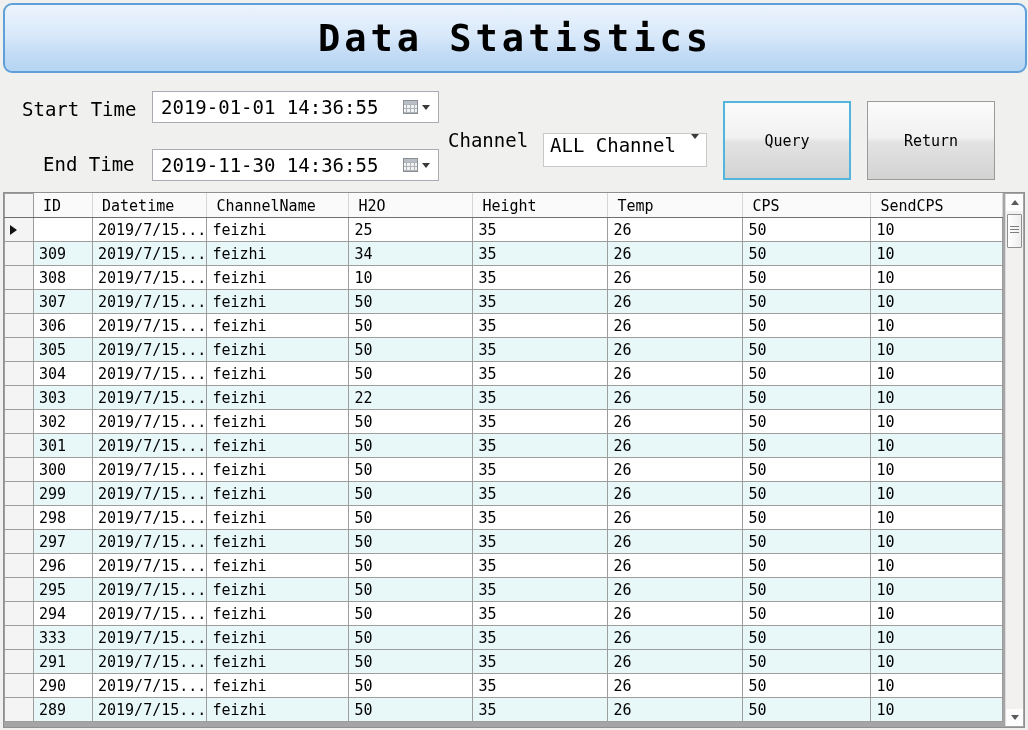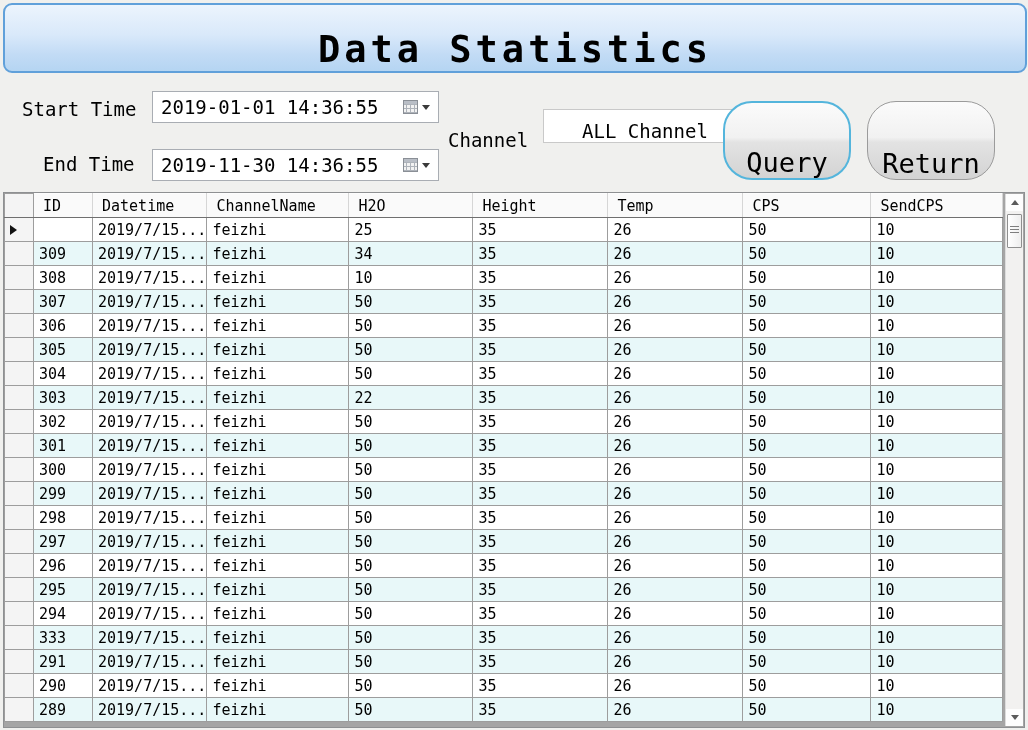--- a/index.html
+++ b/index.html
@@ -8,21 +8,21 @@
     font-family:"DejaVu Sans Mono","Liberation Mono",monospace;
     color:#000;overflow:hidden;position:relative;
   }
   .app{position:absolute;left:0;top:0;width:1028px;height:730px;}
 
   
   .banner{
     position:absolute;left:3px;top:3px;width:1020px;height:66px;
     border:2px solid #60a0da;border-radius:9px;
     background:linear-gradient(to bottom,#ecf4fd 0%,#d9e9fa 45%,#c2dbf5 75%,#b5d5f2 100%);
-    display:flex;align-items:flex-end;justify-content:center;
+    display:flex;align-items:center;justify-content:center;
   }
   .banner .title{
     font-size:37px;font-weight:bold;letter-spacing:4px;color:#000;
   }
 
   
   .lbl{position:absolute;font-size:19px;white-space:pre;}
   .dtfield{
     position:absolute;width:285px;height:30px;background:#fff;
     border:1px solid #a9adb3;display:flex;align-items:center;
@@ -37,29 +37,29 @@
       linear-gradient(90deg,#aeb3ba 1px,transparent 1px);
     background-size:100% 100%,4px 4px,4px 4px;
     background-position:0 0,0 3px,2px 0;
   }
   .caret-down{
     width:0;height:0;margin-left:4px;
     border-left:4px solid transparent;border-right:4px solid transparent;
     border-top:5px solid #3a3a3a;
   }
   .combo{
-    position:absolute;left:543px;top:109px;width:162px;height:32px;
-    background:#fff;border:1px solid #c9c9c9;display:flex;align-items:flex-end;padding-left:32px;
+    position:absolute;left:543px;top:133px;width:162px;height:32px;
+    background:#fff;border:1px solid #c9c9c9;display:flex;align-items:flex-start;
   }
   .combo .val{font-size:19px;padding-left:6px;flex:1;white-space:pre;}
   .btn{
     position:absolute;width:128px;height:79px;box-sizing:border-box;
     background:linear-gradient(to bottom,#fbfbfb 0%,#f1f1f1 46%,#e3e3e3 52%,#d3d3d3 100%);
-    display:flex;align-items:flex-end;justify-content:center;
-    font-size:27px;cursor:default;border-radius:29px;
+    display:flex;align-items:center;justify-content:center;
+    font-size:15px;cursor:default;
   }
   .btn-query{left:723px;top:101px;border:2px solid #54b5dc;}
   .btn-return{left:867px;top:101px;border:1px solid #9b9b9b;}
 
   
   .grid{
     position:absolute;left:3px;top:192px;width:1022px;height:536px;
     background:#a5a5a5;border:1px solid #8e9092;box-sizing:border-box;overflow:hidden;
   }
   table.dg{border-collapse:collapse;table-layout:fixed;font-size:15px;}

